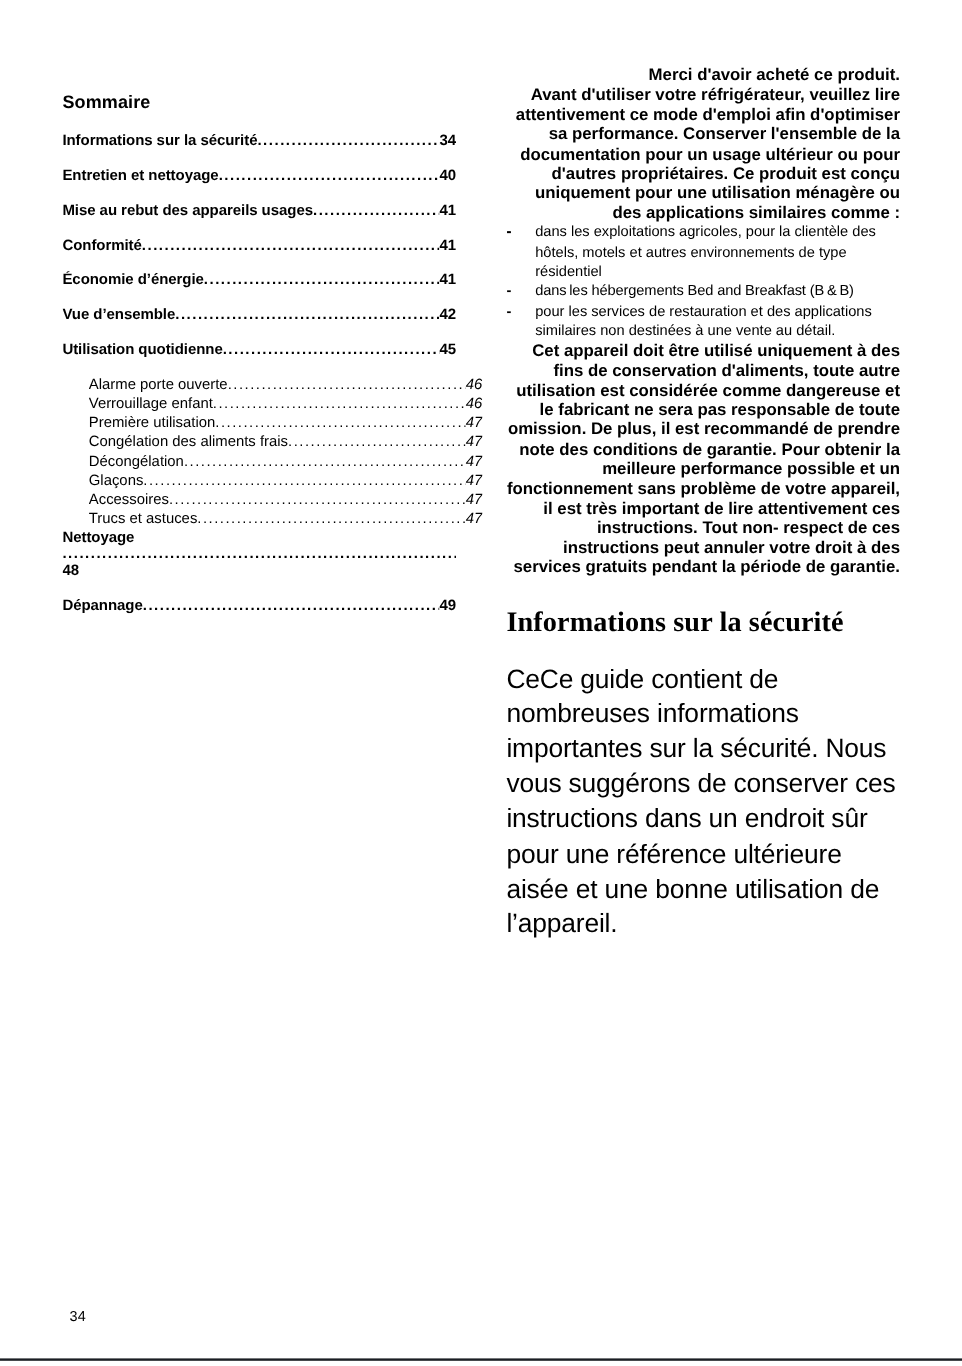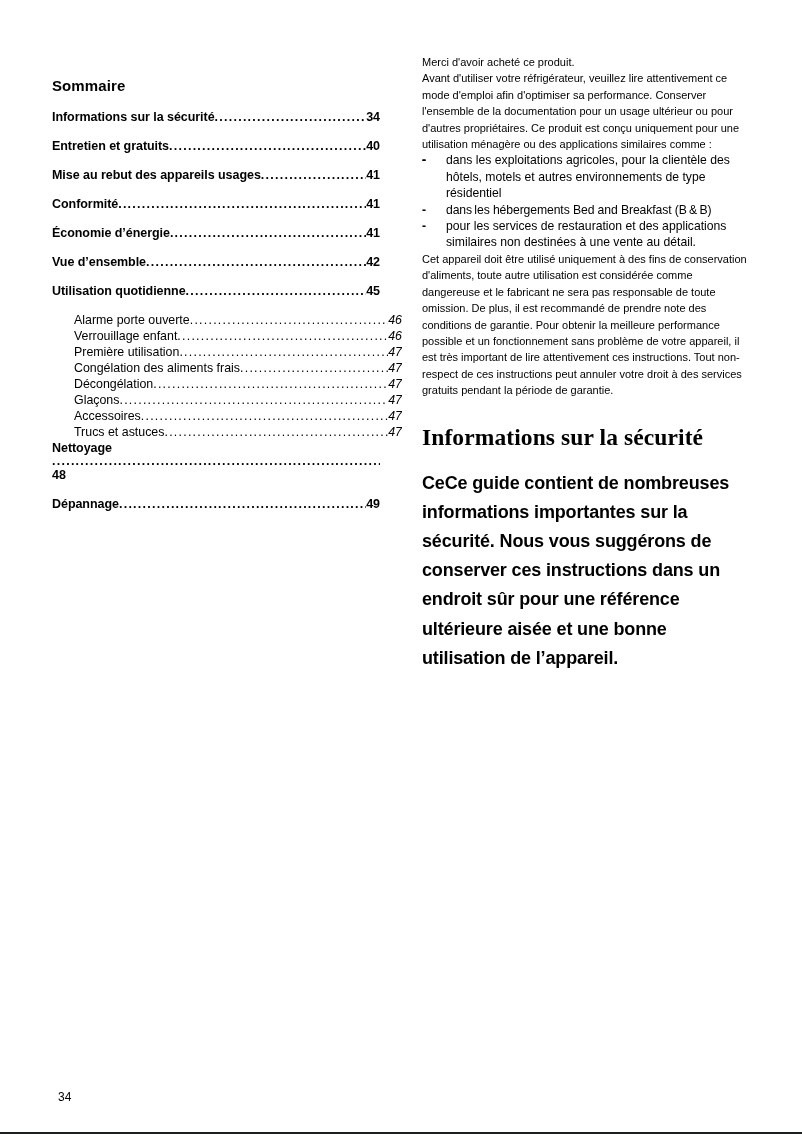--- a/index.html
+++ b/index.html
@@ -102,24 +102,25 @@
   }
 
   
   #right-column {
     position: absolute;
     left: 422px;
     top: 54px;
     width: 328px;
   }
   .intro-para {
-    font-size: 11px;
+    font-size: 14px;
     line-height: 16.4px;
     margin: 0;
-    text-align: left;
+    text-align: right;
+    font-weight: bold;
   }
   ul.bullet-list {
     list-style: none;
     margin: 0;
     padding: 0;
   }
   ul.bullet-list li {
     position: relative;
     padding-left: 24px;
     font-size: 12.2px;
@@ -139,42 +140,42 @@
   }
   #safety-heading {
     font-family: "Liberation Serif", serif;
     font-weight: bold;
     font-size: 23.5px;
     line-height: 28px;
     margin: 24px 0 18px 0;
     letter-spacing: 0.1px;
   }
   .big-bold {
-    font-size: 18px;
+    font-size: 22px;
     line-height: 29.2px;
-    font-weight: bold;
+    font-weight: normal;
     margin: 0;
     letter-spacing: -0.15px;
   }
 </style>
 </head>
 <body>
 
 <div id="page">
 
   <div id="toc-column">
     <div id="toc-title">Sommaire</div>
     <div id="toc-entries">
         <div class="toc-row level1">
           <span class="toc-label">Informations sur la sécurité</span>
           <span class="toc-leader"></span>
           <span class="toc-page">34</span>
         </div>
         <div class="toc-row level1">
-          <span class="toc-label">Entretien et gratuits</span>
+          <span class="toc-label">Entretien et nettoyage</span>
           <span class="toc-leader"></span>
           <span class="toc-page">40</span>
         </div>
         <div class="toc-row level1">
           <span class="toc-label">Mise au rebut des appareils usages</span>
           <span class="toc-leader"></span>
           <span class="toc-page">41</span>
         </div>
         <div class="toc-row level1">
           <span class="toc-label">Conformité</span>

